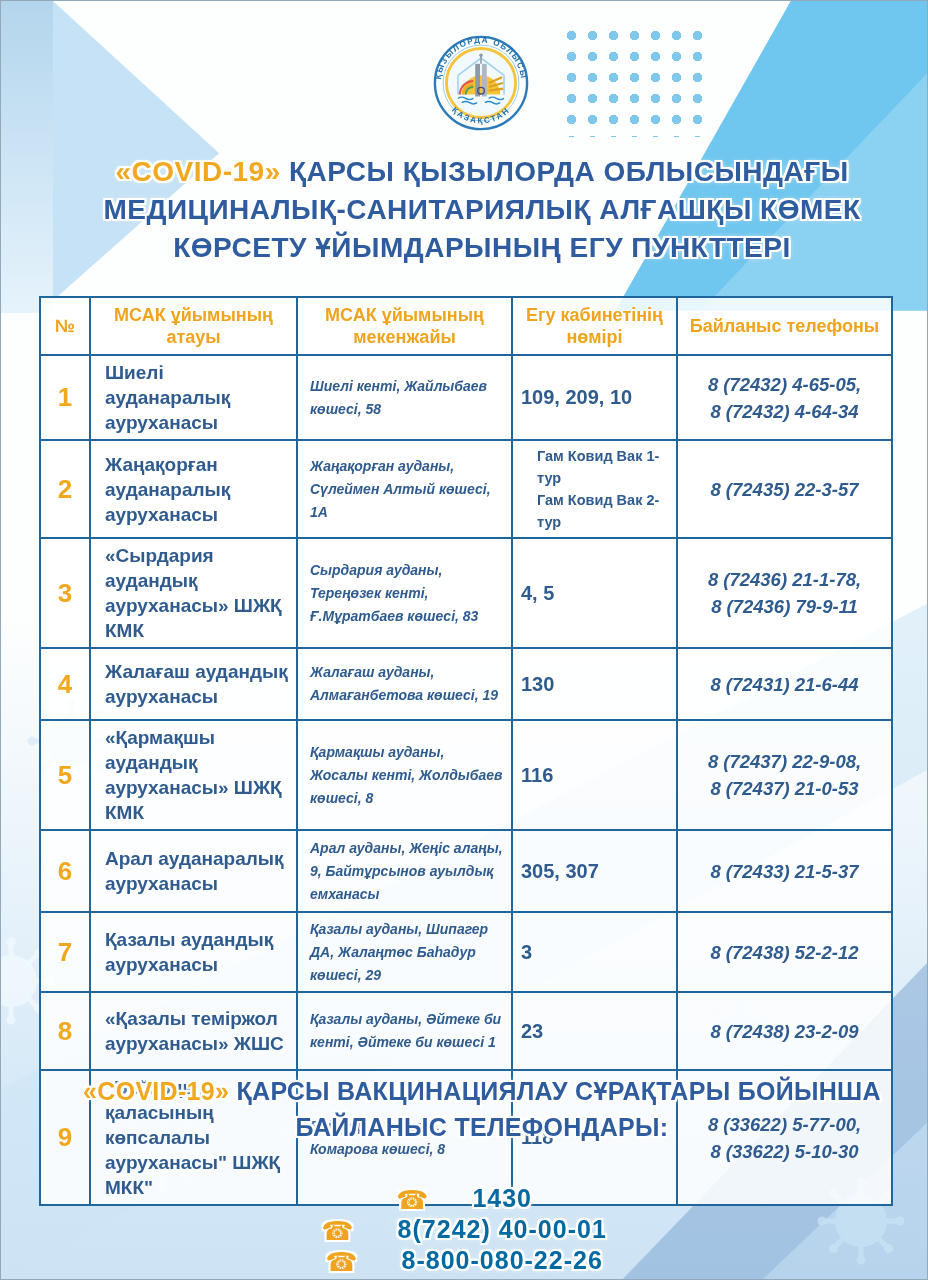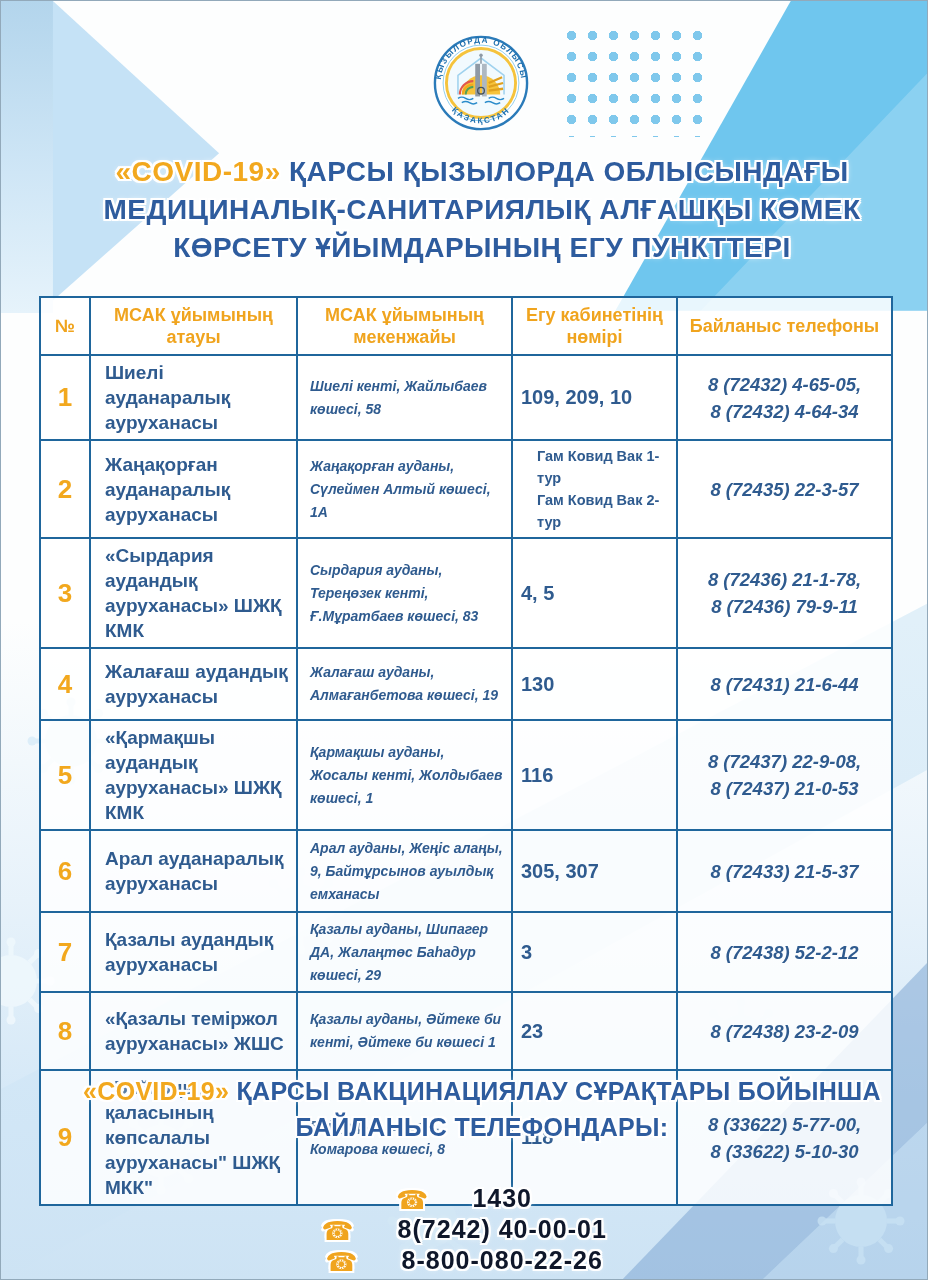--- a/index.html
+++ b/index.html
@@ -78,21 +78,21 @@
   td.c-cab { color:#2F5B8F; font-weight:800; font-size:20px; text-align:left;
     white-space:pre-line; }
   .vac-table tbody tr:nth-child(2) td.c-cab { font-size:14.5px; line-height:22px;padding-left:24px; }
   td.c-phone { color:#2F5B8F; font-weight:800; font-style:italic; font-size:18.5px;
     line-height:27px; text-align:center; white-space:pre-line; }
   
   .phones { position:absolute; left:0; top:1182px; width:100%; text-align:center; }
   .phone-line { height:31px; line-height:31px; }
   .tel-icon { color:#F0A41E; font-size:26px; vertical-align:-2px; margin-right:8px;
     text-shadow:-2px -2px 0 #fff,2px -2px 0 #fff,-2px 2px 0 #fff,2px 2px 0 #fff; }
-  .tel-num { color:#0f172a; font-weight:800; font-size:25px; letter-spacing:1px; }
+  .tel-num { color:#0369a1; font-weight:800; font-size:25px; letter-spacing:1px; }
 </style>
 </head>
 <body>
 
 <div class="poster">
 
   <div class="bg bg-left-strip"></div>
   <div class="bg bg-left-arrow"></div>
   <div class="bg bg-topright"></div>
   <div class="bg bg-topright-light"></div>
@@ -217,21 +217,21 @@
       <tr>
         <td class="c-num">4</td>
         <td class="c-name">Жалағаш аудандық ауруханасы</td>
         <td class="c-addr">Жалағаш ауданы, Алмағанбетова көшесі, 19</td>
         <td class="c-cab">130</td>
         <td class="c-phone">8 (72431) 21-6-44</td>
       </tr>
       <tr>
         <td class="c-num">5</td>
         <td class="c-name">«Қармақшы аудандық ауруханасы» ШЖҚ КМК</td>
-        <td class="c-addr">Қармақшы ауданы, Жосалы кенті, Жолдыбаев көшесі, 1</td>
+        <td class="c-addr">Қармақшы ауданы, Жосалы кенті, Жолдыбаев көшесі, 8</td>
         <td class="c-cab">116</td>
         <td class="c-phone">8 (72437) 22-9-08,
 8 (72437) 21-0-53</td>
       </tr>
       <tr>
         <td class="c-num">6</td>
         <td class="c-name">Арал ауданаралық ауруханасы</td>
         <td class="c-addr">Арал ауданы, Жеңіс алаңы, 9, Байтұрсынов ауылдық емханасы</td>
         <td class="c-cab">305, 307</td>
         <td class="c-phone">8 (72433) 21-5-37</td>

